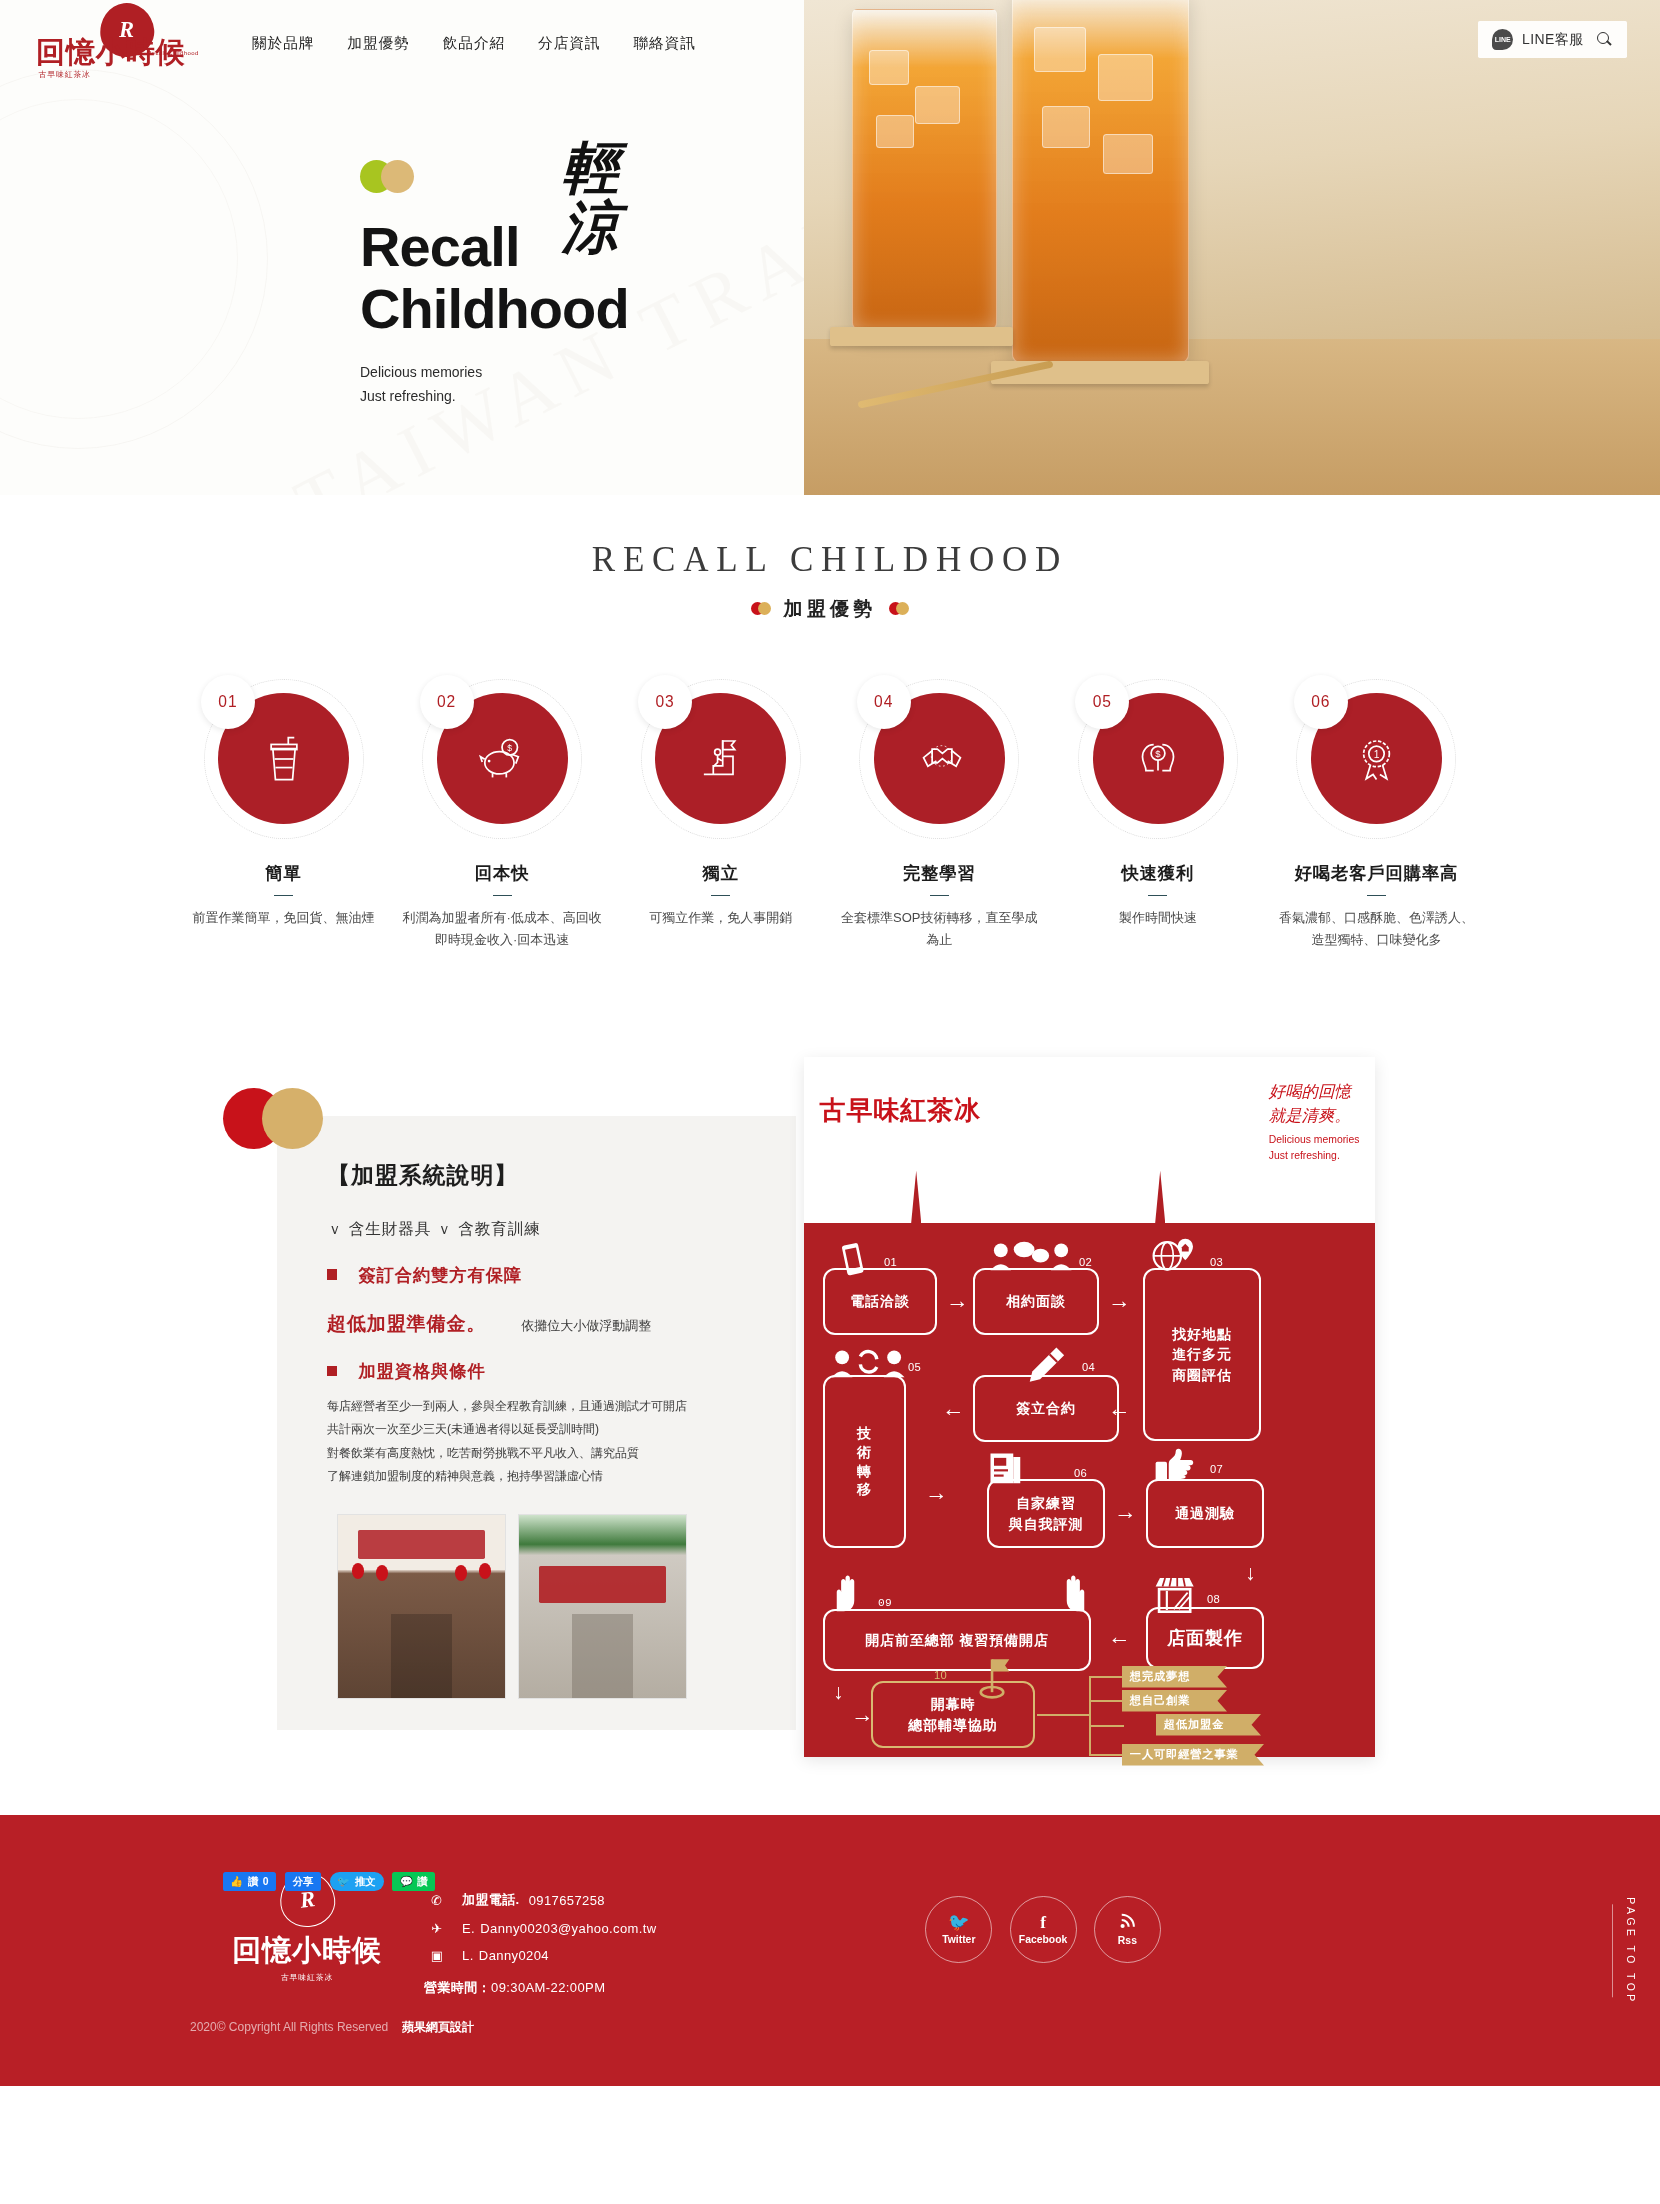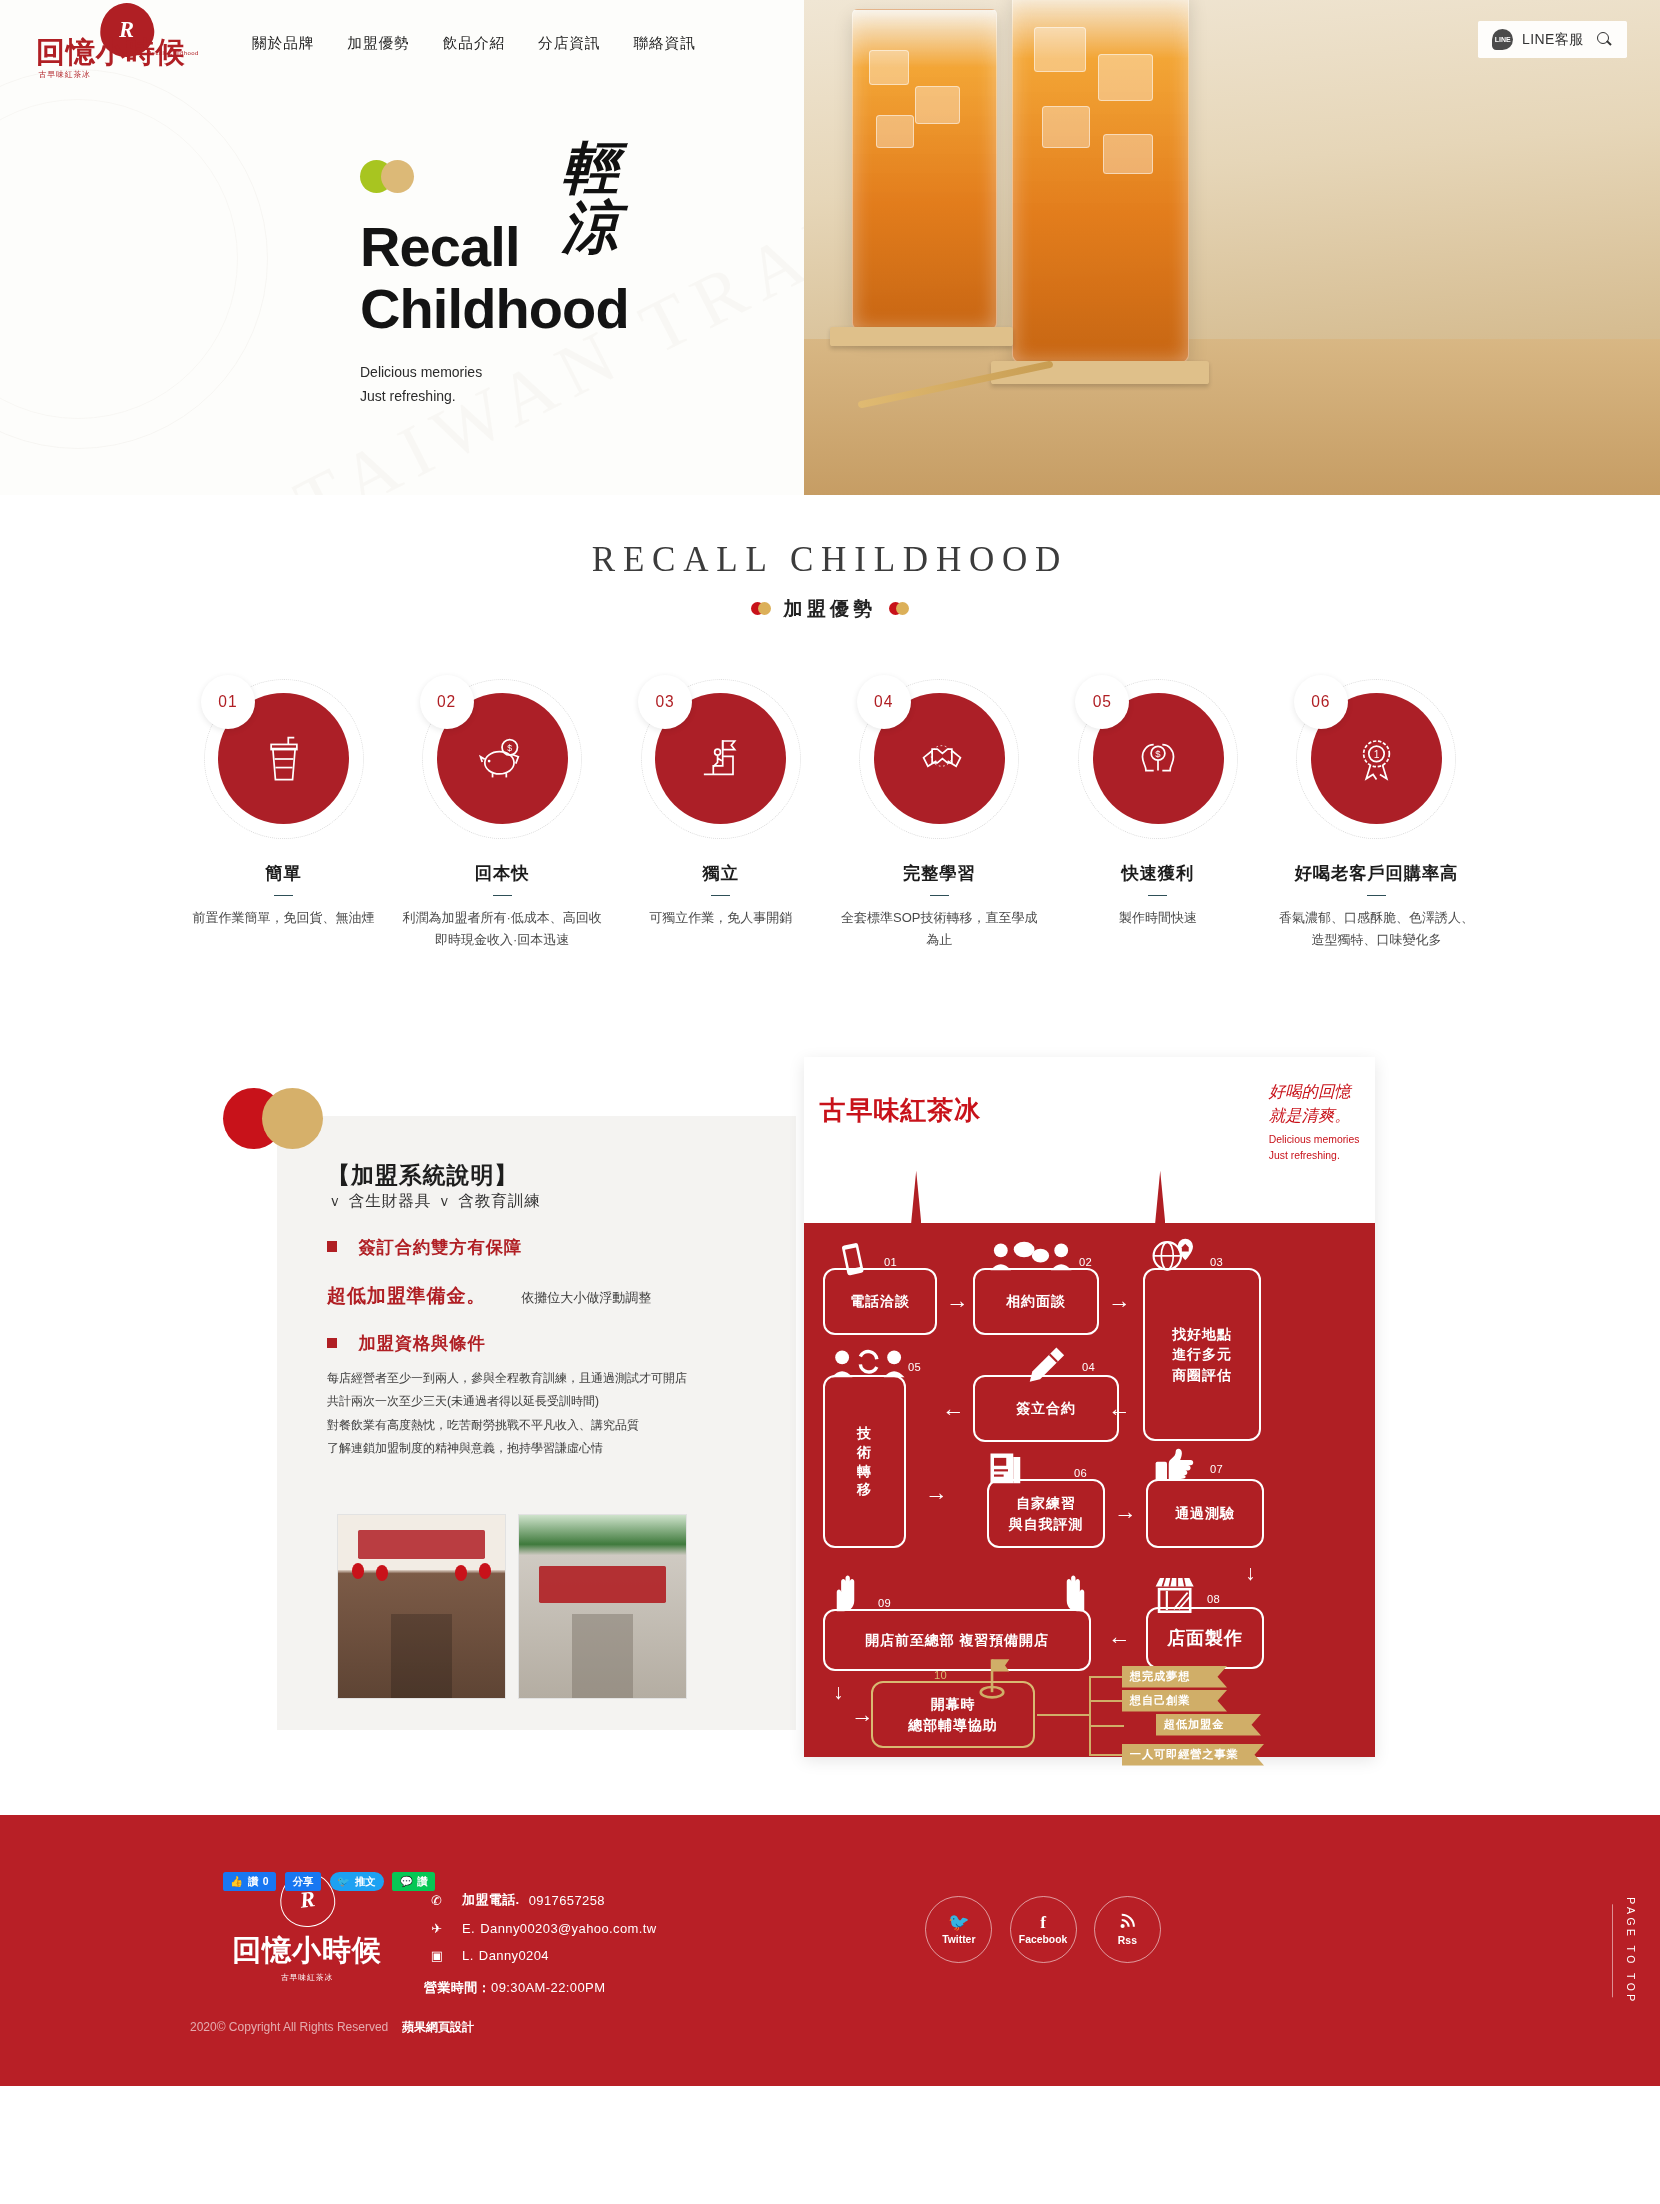--- a/index.html
+++ b/index.html
@@ -181,21 +181,21 @@
   .card-left {
     position: absolute; left: 277px; top: 97px; width: 519px; height: 614px;
     background: #f4f3f1;
   }
   .circ-deco { position: absolute; left: 223px; top: 1088px; display: flex; z-index: 5; }
   .circ-deco i { width: 61px; height: 61px; border-radius: 50%; background: #c8121a; display: block; }
   .circ-deco i + i { background: #d6b06a; margin-left: -22.5px; }
 
   .txt { position: absolute; left: 327px; top: 1160px; width: 484px; z-index: 6; }
   .txt h3 { font-size: 23px; color: #1d1d1d; font-weight: bold; letter-spacing: 0.9px; }
-  .txt .chk { font-size: 15.6px; color: #333; letter-spacing: 0.9px; }
+  .txt .chk { margin-top: 28px; font-size: 15.6px; color: #333; letter-spacing: 0.9px; }
   .bullet { display: flex; align-items: center; gap: 21px; margin-top: 22.5px; }
   .bullet i { width: 10.4px; height: 10.4px; background: #b01f24; display: block; }
   .bullet span { font-size: 17.3px; color: #b01f24; font-weight: bold; letter-spacing: 0.9px; }
   .fee-row { margin-top: 24px; display: flex; align-items: baseline; }
   .fee-row .big { font-size: 19px; color: #b01f24; font-weight: bold; letter-spacing: 0.9px; }
   .fee-row .small { font-size: 13px; color: #3a3a3a; margin-left: 35px; }
   .conds { margin-top: 12px; font-size: 12px; color: #3c3c3c; line-height: 1.95; }
   .shots { position: absolute; left: 337px; top: 1514px; display: flex; gap: 12px; z-index: 6; }
   .shot { width: 169px; height: 185px; border: 0.9px solid #e2e2e2; position: relative; overflow: hidden; }
   .shot.s1 { background: linear-gradient(180deg,#efe7df 0%,#e3d6cb 30%,#7c5b47 32%,#5e4434 100%); }
@@ -684,21 +684,21 @@
             <path d="M10 46 V24 c0 -4 5 -4 5 0 V12 c0 -4 5 -4 5 0 v10 V8 c0 -4 5 -4 5 0 v14 V12 c0 -4 5 -4 5 0 v22 c0 8 -6 12 -12 12z" fill="#fff"></path>
           </svg>
       </div>
       <div class="ficon" style="left:247px;top:348px;">
         <svg width="42" height="42" viewBox="0 0 48 48">
             <g transform="scale(-1,1) translate(-48,0)">
               <path d="M10 46 V24 c0 -4 5 -4 5 0 V12 c0 -4 5 -4 5 0 v10 V8 c0 -4 5 -4 5 0 v14 V12 c0 -4 5 -4 5 0 v22 c0 8 -6 12 -12 12z" fill="#fff"></path>
             </g>
           </svg>
       </div>
-      <span class="fnum" style="left:74px;top:374px;">09</span>
+      <span class="fnum" style="left:74px;top:374px;font-family:Liberation Mono, monospace;">09</span>
       <div class="fnode" style="left:19px;top:386px;width:268px;height:62px;">開店前至總部 複習預備開店</div>
       <span class="farrow" style="left:29px;top:458px;font-size:21px;">↓</span>
       <span class="farrow" style="left:47px;top:481px;">→</span>
 
       <div class="ficon" style="left:169px;top:431px;">
         <svg width="45" height="47" viewBox="0 0 52 54">
           <line x1="22" y1="6" x2="22" y2="44" stroke="#d0ae68" stroke-width="3"></line>
           <path d="M22 6 h20 l-5 7 5 7 h-20z" fill="#d0ae68"></path>
           <ellipse cx="22" cy="44" rx="13" ry="6" fill="none" stroke="#d0ae68" stroke-width="3"></ellipse>
         </svg>

